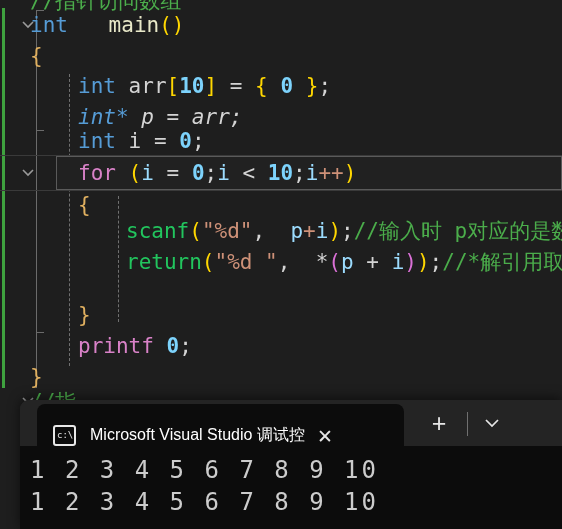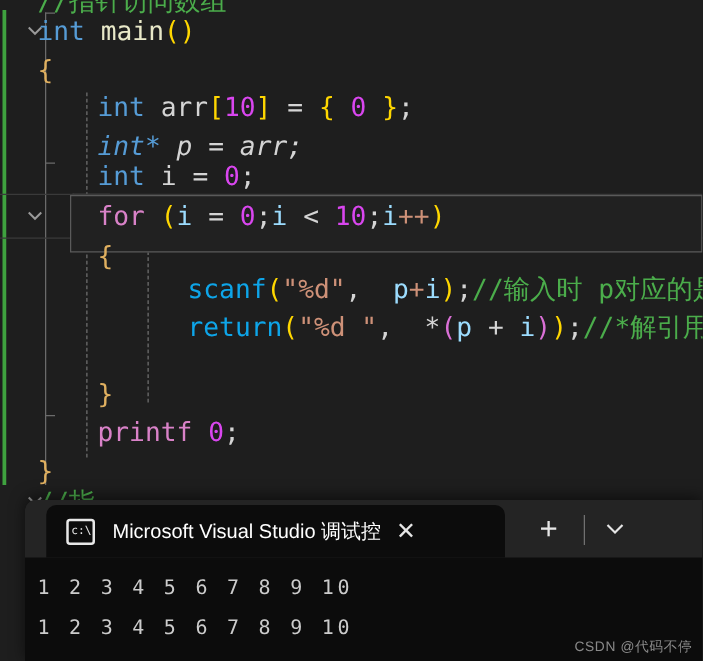--- a/index.html
+++ b/index.html
@@ -88,23 +88,23 @@
 
   
   .line.current {
     background: #212121;
     box-shadow: inset 0 0 0 1px #5a5a5a;
   }
 
   
   .kw      { color: #569cd6; }  
   .ctrl    { color: #d982c8; }  
-  .fn      { color: #0ea5e9; margin-left: 24px; }  
-  .fnw     { color: #e8e8c8; }  
-  .num     { color: #d946ef; }  
+  .fn      { color: #22c55e; }  
+  .fnw     { color: #e8e8c8; margin-left: 28px; }  
+  .num     { color: #7dd3fc; font-weight: bold; }  
   .str     { color: #ce9178; }  
   .var     { color: #9cdcfe; }  
   .cmt     { color: #4bad4b; }  
   .op      { color: #d4d4d4; }
   .p1      { color: #ffd700; }  
   .p2      { color: #da70d6; }
   .brc     { color: #e0b060; }
 
   
   .squig {
@@ -150,21 +150,21 @@
   .tab {
     position: absolute;
     left: 17px;
     top: 4px;
     height: 42px;
     width: 367px;
     background: #0c0c0c;
     border-top-left-radius: 8px;
     border-top-right-radius: 8px;
     display: flex;
-    align-items: center;
+    align-items: flex-end;
     padding-left: 16px;
     box-sizing: border-box;
   }
   .tab-icon {
     width: 23px; height: 21px;
     border: 2px solid #e8e8e8;
     border-radius: 3px;
     position: relative;
     flex: 0 0 auto;
     box-sizing: border-box;
@@ -227,21 +227,21 @@
     position: absolute;
     left: 0; top: 46px;
     width: 542px;
     height: 83px;
     background: #0c0c0c;
     padding: 8px 0 0 10px;
     box-sizing: border-box;
   }
   .out-line {
     color: #cccccc;
-    font-size: 16px;
+    font-size: 24px;
     line-height: 32px;
     letter-spacing: 3px;
     white-space: pre;
     font-family: "DejaVu Sans Mono", "Liberation Mono", monospace;
   }
 
   .watermark {
     position: absolute;
     right: 8px;
     bottom: 4px;
@@ -307,21 +307,21 @@
     </div>
 
     <div class="line" style="position:absolute; top:102px;font-style:italic;">
       <span class="txt" style="left:78px;"><span class="kw">int*</span> <span class="op">p</span> <span class="op">=</span> <span class="op">arr;</span></span>
     </div>
 
     <div class="line" style="position:absolute; top:126px;">
       <span class="txt" style="left:78px;"><span class="kw">int</span> <span class="op">i</span> <span class="op">=</span> <span class="num">0</span><span class="op">;</span></span>
     </div>
 
-    <div class="line current" style="position:absolute; top:156px; height:46px; line-height:34px; left:56px; width:506px;">
+    <div class="line current" style="position:absolute; top:156px; height:34px; line-height:34px; left:56px; width:506px;">
       <span class="txt" style="left:22px;"><span class="ctrl">for</span> <span class="p1">(</span><span class="var">i</span> <span class="op">=</span> <span class="num">0</span><span class="op">;</span><span class="var">i</span> <span class="op">&lt;</span> <span class="num">10</span><span class="op">;</span><span class="var">i</span><span class="str">++</span><span class="p1">)</span></span>
     </div>
 
     <div class="line" style="position:absolute; top:190px;">
       <span class="txt brc" style="left:78px;">{</span>
     </div>
 
     <div class="line" style="position:absolute; top:216px;">
       <span class="txt" style="left:126px;"><span class="fn">scanf</span><span class="p1">(</span><span class="str">"%d"</span><span class="op">,</span>  <span class="var">p</span><span class="str">+</span><span class="var">i</span><span class="p1">)</span><span class="op">;</span><span class="cmt">//输入时 p对应的是数</span></span>
       <div class="squig" style="left:126px; top:244px; width:80px;"></div>
@@ -368,14 +368,13 @@
           <path d="M6 9 L12 15 L18 9" fill="none" stroke="#e6e6e6" stroke-width="1.7"></path>
         </svg>
     </div>
   </div>
 
   <div class="console-body">
     <div class="out-line">1 2 3 4 5 6 7 8 9 10</div>
     <div class="out-line">1 2 3 4 5 6 7 8 9 10</div>
   </div>
 
-  <div class="watermark">CSDN @代码不停</div>
 </div>
 
 </body></html>

